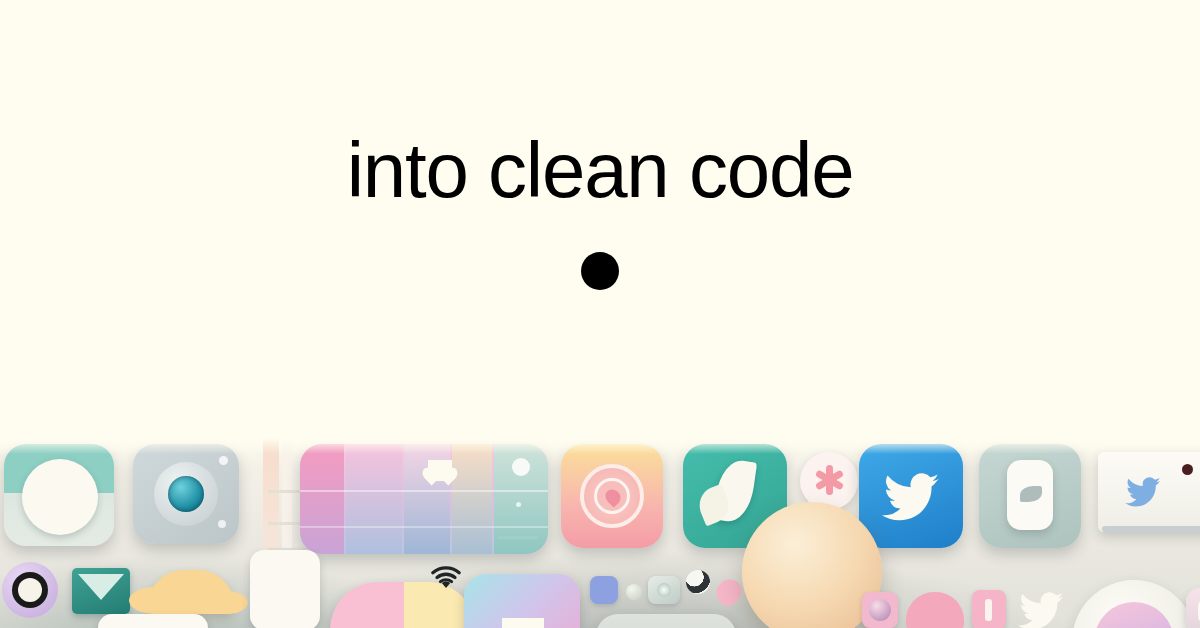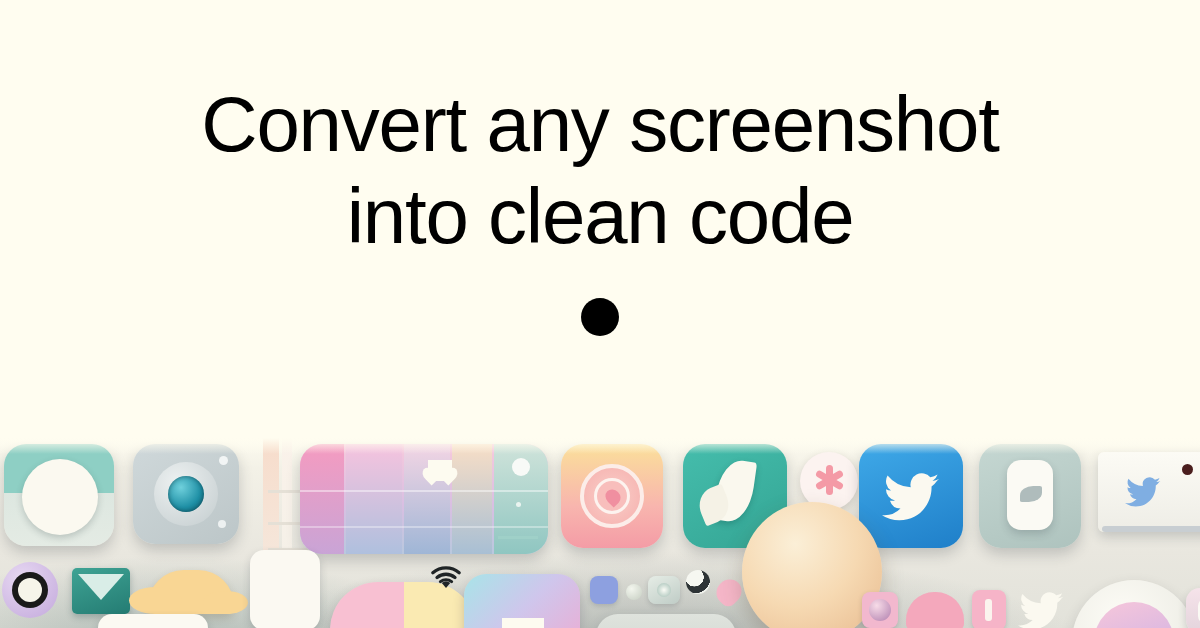--- a/index.html
+++ b/index.html
@@ -79,21 +79,20 @@
 
   .bird svg { display:block; }
 </style>
 </head>
 <body>
 
 <div class="banner">
 
   <div class="content">
     <h1 class="headline">
-      <span class="hl-line">Convert any screenshot</span>
       <span class="hl-line">into clean code</span>
     </h1>
 
     <div class="brand-row">
       <span class="brand-dot"></span>
     </div>
   </div>
 
   <div class="strip">
 

